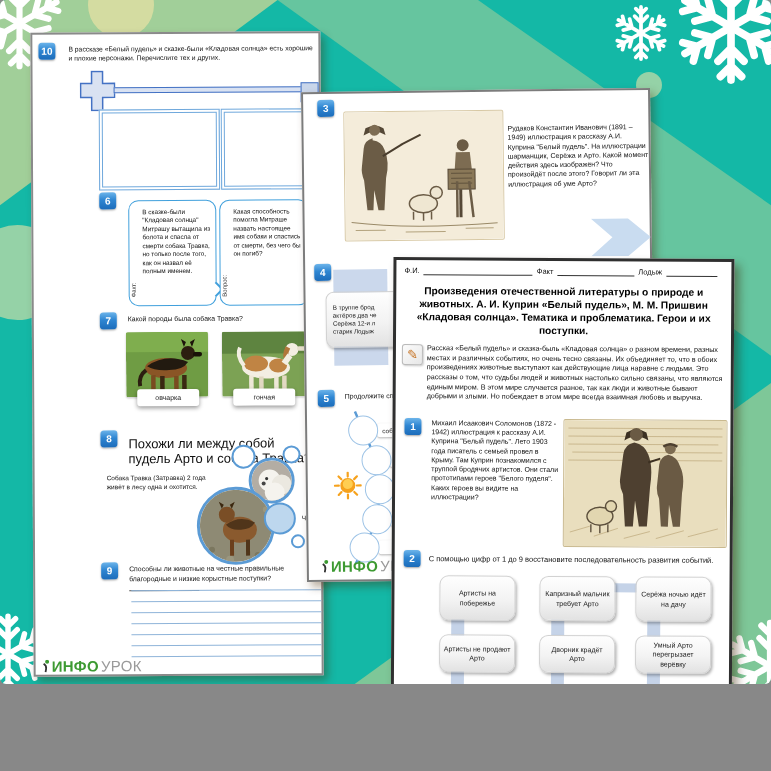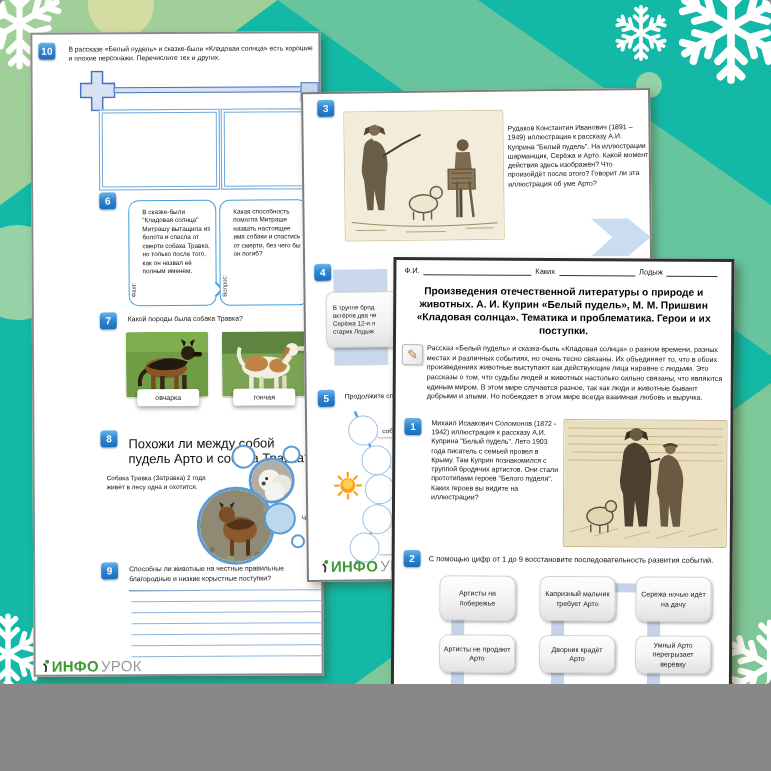--- a/index.html
+++ b/index.html
@@ -294,21 +294,21 @@
       </svg>
       <span class="lg1">ИНФО</span>
         <span class="lg2">УРОК</span>
     </div>
   </div>
 
   <div class="page p-front">
     <div class="fio-row">
       <span>Ф.И.</span>
       <span class="uline" style="flex:1.7"></span>
-      <span>Каких</span>
+      <span>Факт</span>
       <span class="uline" style="flex:1.2"></span>
       <span>Лодыж</span>
       <span class="uline" style="flex:.8"></span>
     </div>
     <div class="title">Произведения отечественной литературы о природе и животных. А. И. Куприн «Белый пудель», М. М. Пришвин «Кладовая солнца». Тематика и проблематика. Герои и их поступки.</div>
     <div class="pencil" style="left:6px;top:84px">
         <span>✎</span>
       </div>
     <div class="t" style="left:31px;top:83px;width:297px;font-size:7.2px;line-height:1.34">Рассказ «Белый пудель» и сказка-быль «Кладовая солнца» о разном времени, разных местах и различных событиях, но очень тесно связаны. Их объединяет то, что в обоих произведениях животные выступают как действующие лица наравне с людьми. Это рассказы о том, что судьбы людей и животных настолько сильно связаны, что являются единым миром. В этом мире случается разное, так как люди и животные бывают добрыми и злыми. Но побеждает в этом мире всегда взаимная любовь и выручка.</div>
 

